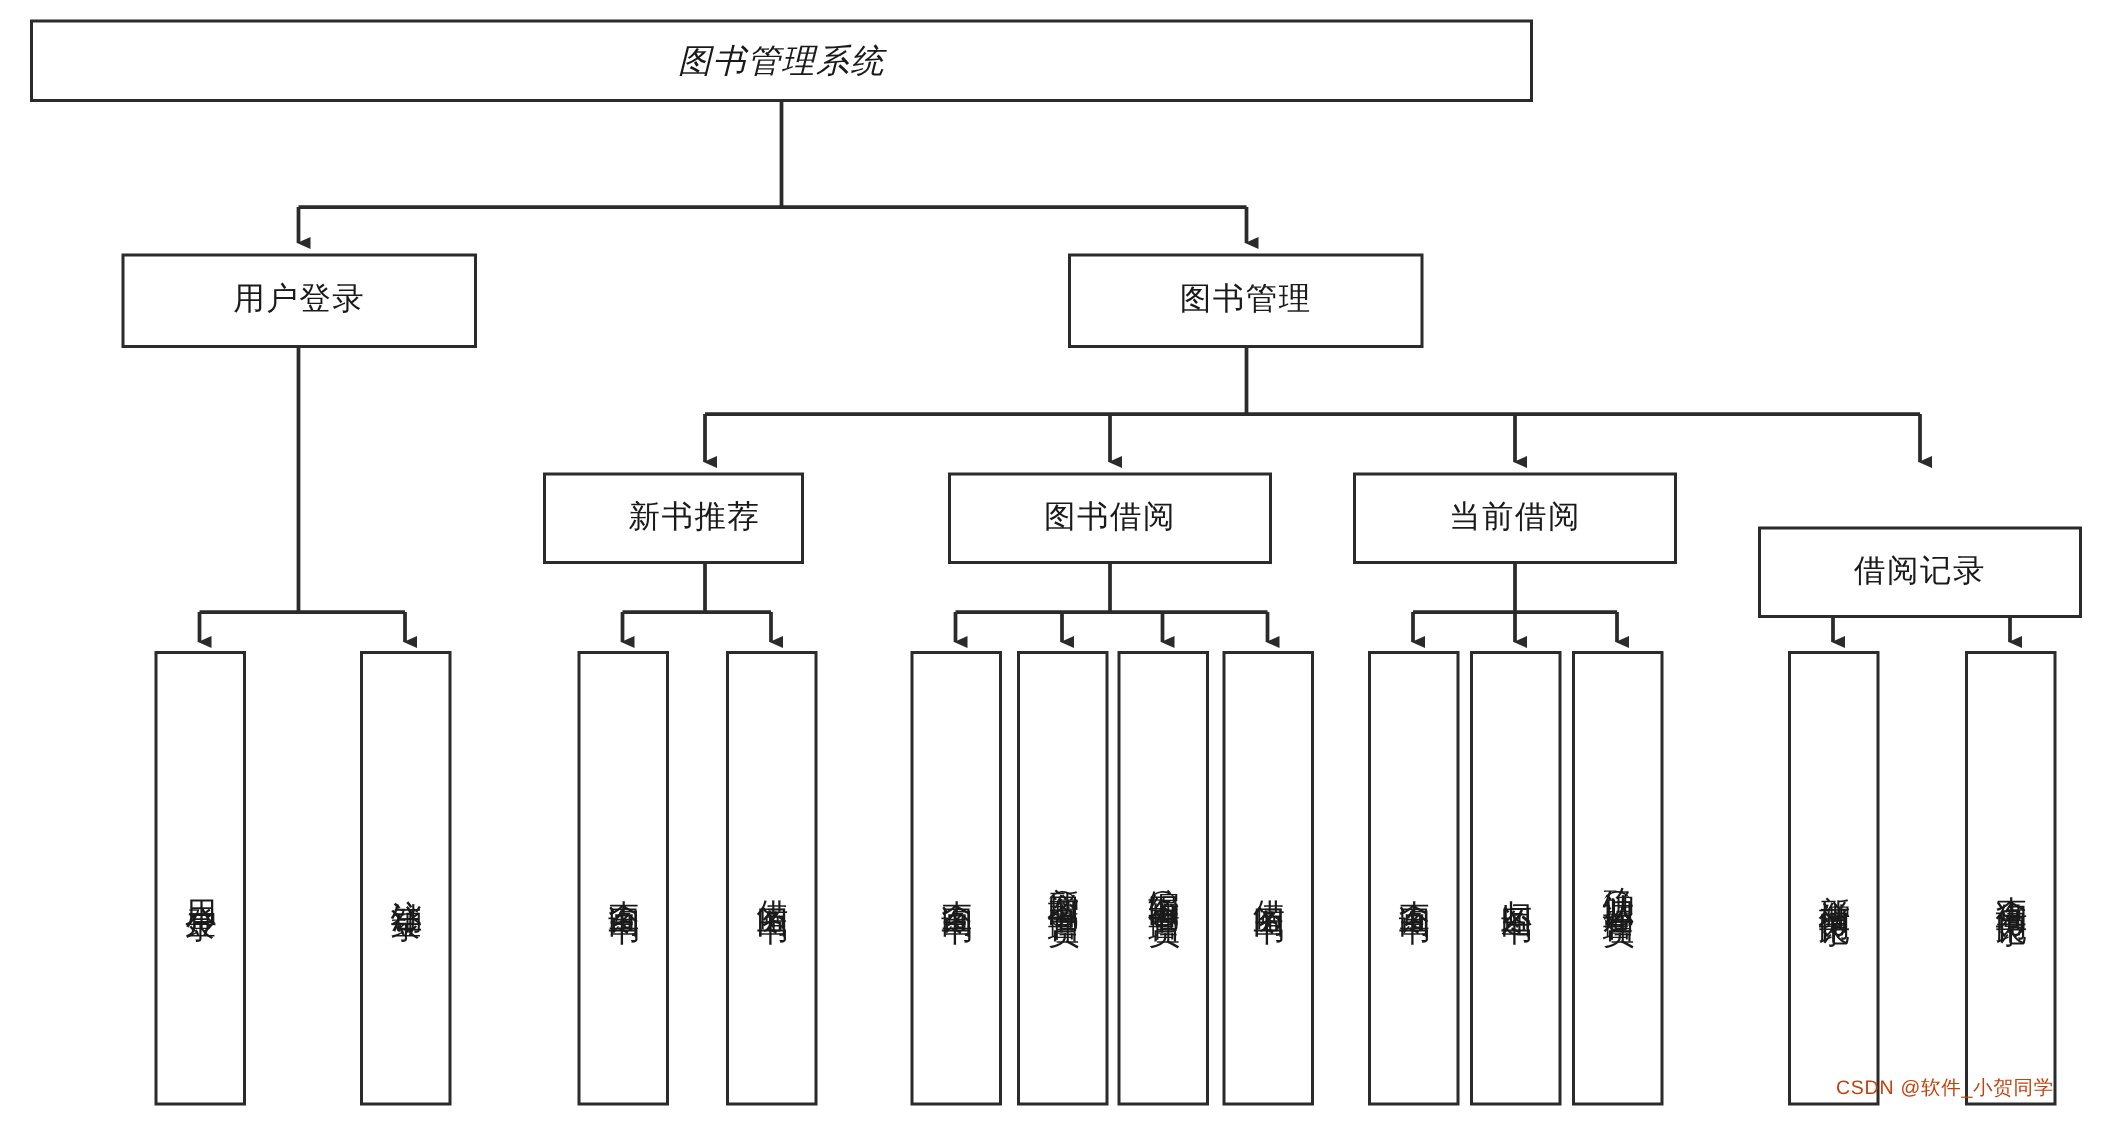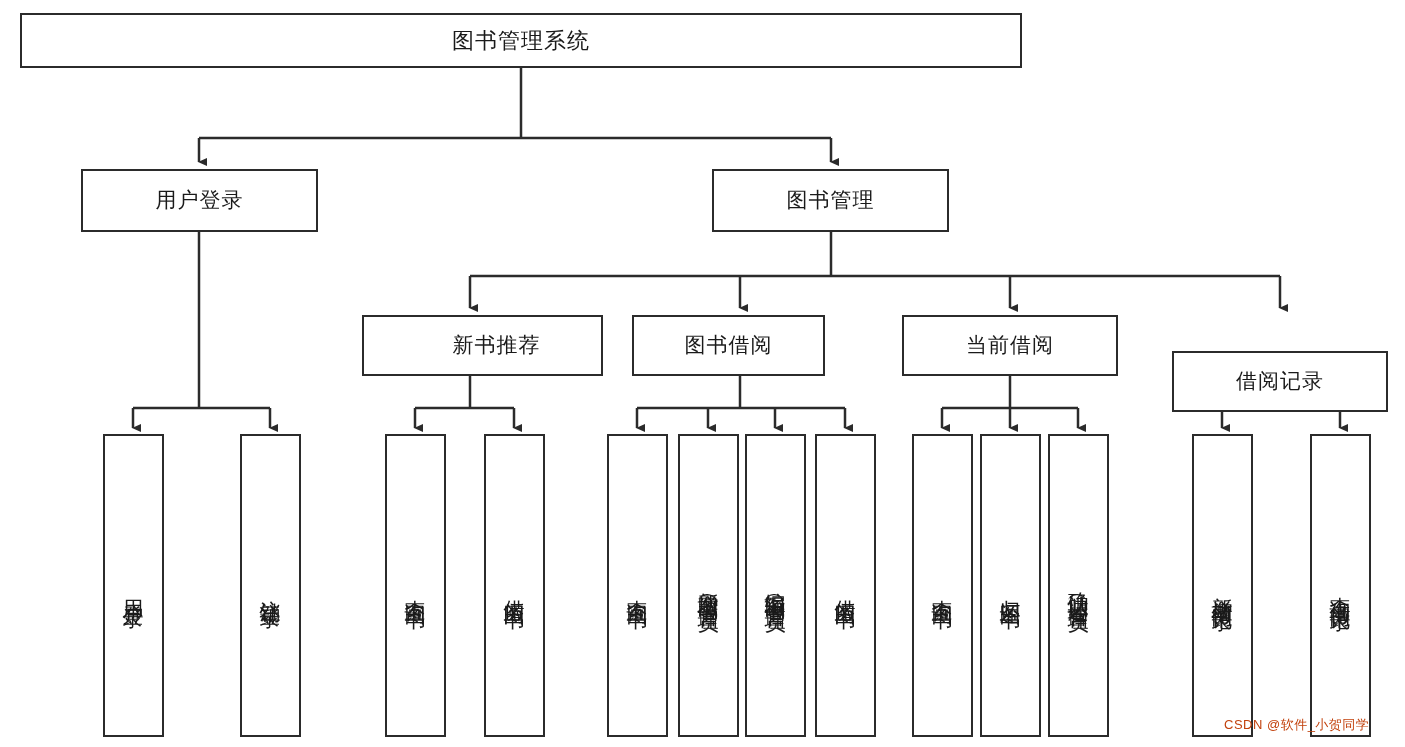--- a/index.html
+++ b/index.html
@@ -122,35 +122,35 @@
       <path d="M1010,408 L1010,428" marker-end="url(#arrow)"></path>
       <path d="M1078,408 L1078,428" marker-end="url(#arrow)"></path>
 
       <path d="M1280,376 L1280,408"></path>
       <path d="M1222,408 L1340,408"></path>
       <path d="M1222,408 L1222,428" marker-end="url(#arrow)"></path>
       <path d="M1340,408 L1340,428" marker-end="url(#arrow)"></path>
     </g>
   </svg>
 
-  <div class="node h root" style="left:20px; top:13px; width:1002px; height:55px;">
+  <div class="node h root" style="left:20px; top:13px; width:1002px; height:55px;font-style:italic;">
     <span class="label">图书管理系统</span>
   </div>
 
   <div class="node h" style="left:81px; top:169px; width:237px; height:63px;">
     <span class="label">用户登录</span>
   </div>
   <div class="node h" style="left:712px; top:169px; width:237px; height:63px;justify-content:center;">
     <span class="label">图书管理</span>
   </div>
 
-  <div class="node h" style="left:362px; top:315px; width:241px; height:61px;padding-left:28px;">
+  <div class="node h" style="left:362px; top:315px; width:174px; height:61px;padding-left:28px;">
     <span class="label">新书推荐</span>
   </div>
-  <div class="node h" style="left:632px; top:315px; width:193px; height:61px;">
+  <div class="node h" style="left:632px; top:315px; width:216px; height:61px;">
     <span class="label">图书借阅</span>
   </div>
   <div class="node h" style="left:902px; top:315px; width:216px; height:61px;">
     <span class="label">当前借阅</span>
   </div>
   <div class="node h" style="left:1172px; top:315px; width:216px; height:61px;margin-top:36px;">
     <span class="label">借阅记录</span>
   </div>
 
   <div class="node v" style="left:103px; top:434px; width:61px; height:303px;">

